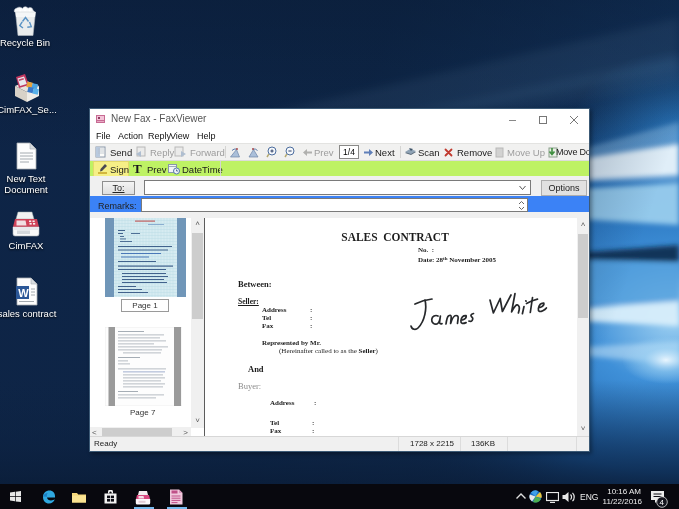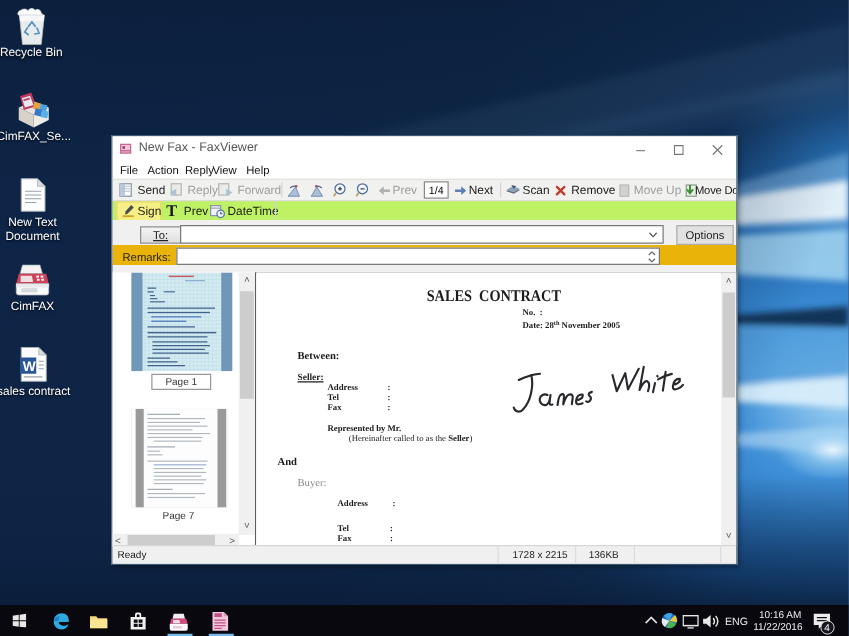--- a/index.html
+++ b/index.html
@@ -12,21 +12,21 @@
   .tbar{position:absolute;left:0;top:0;width:100%;height:19px;background:#ffffff;}
   .ttext{position:absolute;left:21px;top:4px;font-size:10px;color:#555;}
   .menubar{position:absolute;left:0;top:19px;width:100%;height:15px;background:#ffffff;font-size:9px;color:#111;text-align:right;}
   .menubar span{position:absolute;top:3px;}
   .tb1{position:absolute;left:0;top:34px;width:100%;height:16px;background:#f1f1f0;border-top:1px solid #e3e3e1;}
   .tb2{position:absolute;left:0;top:51px;width:100%;height:16px;background:#bef264;border-top:1px solid #dcdcda;}
   .tbtxt{position:absolute;top:2.5px;font-size:9.5px;color:#1a1a1a;white-space:nowrap;}
   .gray{color:#9d9d9d;}
   .sep{position:absolute;top:2px;width:1px;height:12px;background:#d4d4d2;}
   .torow{position:absolute;left:0;top:67px;width:100%;height:20px;background:#f0f0f0;}
-  .remrow{position:absolute;left:0;top:87px;width:100%;height:16px;background:#eab308;text-decoration:underline;}
+  .remrow{position:absolute;left:0;top:87px;width:100%;height:16px;background:#3b82f6;text-decoration:underline;}
   .statusbar{position:absolute;left:0;bottom:0;width:100%;height:14px;background:#f0f0f0;border-top:1px solid #d7d7d7;font-size:8px;color:#222;}
   .scell{position:absolute;top:0;height:30px;border-left:1px solid #dcdcdc;}
   
   #content{position:absolute;left:0;top:108px;width:499px;height:220px;background:#f0f0f0;}
   #lpanel{position:absolute;left:0;top:1px;width:114px;height:219px;background:#fff;border-right:1px solid #dadada;}
   #docarea{position:absolute;left:114px;top:1px;width:385px;height:219px;background:#fff;border:1px solid #5c5c5c;border-right:none;box-sizing:border-box;}
   .sbar{background:#f0f0f0;}
   .sarr{position:absolute;color:#5a5a5a;font-size:8px;line-height:8px;text-align:center;}
   .sthumb{position:absolute;background:#cdcdcd;}
   
@@ -280,21 +280,21 @@
         <rect x="0.5" y="1.5" width="8" height="8" fill="#f2f4f6" stroke="#8898aa"></rect>
         <path d="M0.5 3.5h8" stroke="#8898aa" stroke-width="0.8"></path>
         <circle cx="8.5" cy="8" r="3" fill="#eef3f8" stroke="#5577aa"></circle>
         <path d="M8.5 6.5 V8 H10" fill="none" stroke="#335588" stroke-width="0.8"></path>
       </svg>
       <span class="tbtxt" style="left:92px;">DateTime</span>
       <span class="sep" style="left:130px;top:0;height:16px;"></span>
     </div>
 
     <div class="torow">
-      <span class="abs" style="left:22px;top:5px;width:31px;height:12px;background:linear-gradient(#f4f4f4,#dfdfdf);border:1px solid #8f8f8f;font-size:9px;text-align:center;line-height:12px;color:#222;text-decoration:underline;">To:</span>
+      <span class="abs" style="left:12px;top:5px;width:31px;height:12px;background:linear-gradient(#f4f4f4,#dfdfdf);border:1px solid #8f8f8f;font-size:9px;text-align:center;line-height:12px;color:#222;text-decoration:underline;">To:</span>
       <span class="abs" style="left:54px;top:4px;width:385px;height:13px;background:#fff;border:1px solid #7a7a7a;">
         <svg class="abs" style="right:4px;top:5px" width="7" height="4" viewBox="0 0 7 4">
             <path d="M0.5 0 L3.5 3.5 L6.5 0" fill="none" stroke="#555" stroke-width="1"></path>
           </svg>
       </span>
       <span class="abs" style="left:451px;top:4px;width:44px;height:14px;background:#e1e1e1;border:1px solid #adadad;font-size:9px;text-align:center;line-height:14px;color:#222;">Options</span>
     </div>
 
     <div class="remrow">
       <span class="abs" style="left:8px;top:5px;font-size:9px;color:#222;">Remarks:</span>
@@ -392,21 +392,21 @@
         <div class="abs b" style="left:4px;top:11px;width:100%;text-align:center;font-size:13px;"><span style="display:inline-block;transform:scaleX(0.88);">SALES&nbsp; CONTRACT</span></div>
         <div class="abs b" style="left:213px;top:28px;font-size:7px;">No.&nbsp;&nbsp;:</div>
         <div class="abs b" style="left:213px;top:37.5px;font-size:7px;">Date: 28<span style="font-size:5px;vertical-align:2px;">th</span> November 2005</div>
         <div class="abs b" style="left:33px;top:61px;font-size:8.5px;">Between:</div>
         <div class="abs b" style="left:33px;top:79px;font-size:7.5px;text-decoration:underline;">Seller:</div>
         <div class="abs b" style="left:57px;top:88px;font-size:7px;">Address<span class="abs" style="left:48px;">:</span></div>
         <div class="abs b" style="left:57px;top:96px;font-size:7px;">Tel<span class="abs" style="left:48px;">:</span></div>
         <div class="abs b" style="left:57px;top:104px;font-size:7px;">Fax<span class="abs" style="left:48px;">:</span></div>
         <div class="abs b" style="left:57px;top:120.5px;font-size:7px;">Represented by Mr.</div>
         <div class="abs" style="left:74px;top:129px;font-size:7px;">(Hereinafter called to as the <span class="b">Seller</span>)</div>
-        <div class="abs b" style="left:17px;top:146px;font-size:8.5px;">And</div>
+        <div class="abs b" style="left:43px;top:146px;font-size:8.5px;">And</div>
         <div class="abs" style="left:33px;top:162.5px;font-size:8.5px;color:#8a8a8a;">Buyer:</div>
         <div class="abs b" style="left:65px;top:181px;font-size:7px;">Address<span class="abs" style="left:44px;">:</span></div>
         <div class="abs b" style="left:65px;top:200.5px;font-size:7px;">Tel<span class="abs" style="left:42px;">:</span></div>
         <div class="abs b" style="left:65px;top:208.5px;font-size:7px;">Fax<span class="abs" style="left:42px;">:</span></div>
         <svg class="abs" style="left:202px;top:71px;" width="148" height="50" viewBox="0 0 148 50">
           <g fill="none" stroke="#26282b" stroke-width="1.7" stroke-linecap="round" stroke-linejoin="round">
             <path d="M8,15 q8,-4 17,-5"></path>
             <path d="M18,11 c2,8 0,21 -7,28 c-2,2 -6,2 -7,-2"></path>
             <path d="M31,27 a4.3,4.3 0 1 0 -1,8 c2,-1 3,-4 3.4,-8 l-0.8,6 q0,2.5 2.4,1.6"></path>
             <path d="M39,35 q1,-7 2.4,-8 q3,-2 2.8,1.5 l-0.6,6 q2.4,-8 5.4,-8 q2.6,0 2.1,3.2 l-0.6,4.6"></path>

